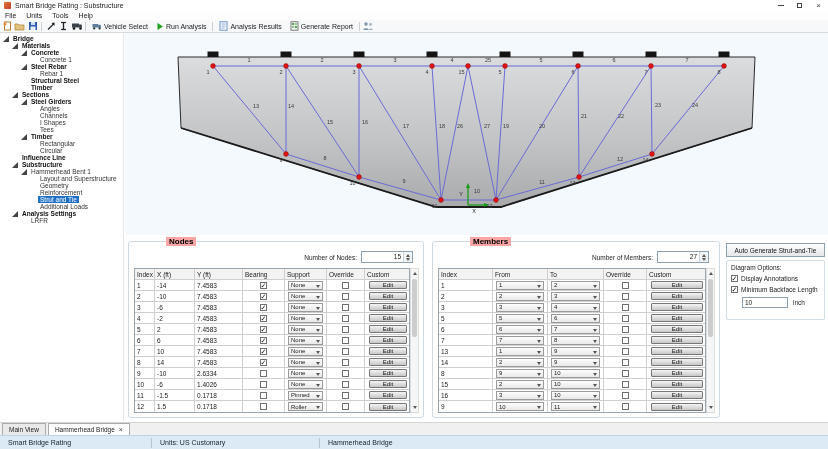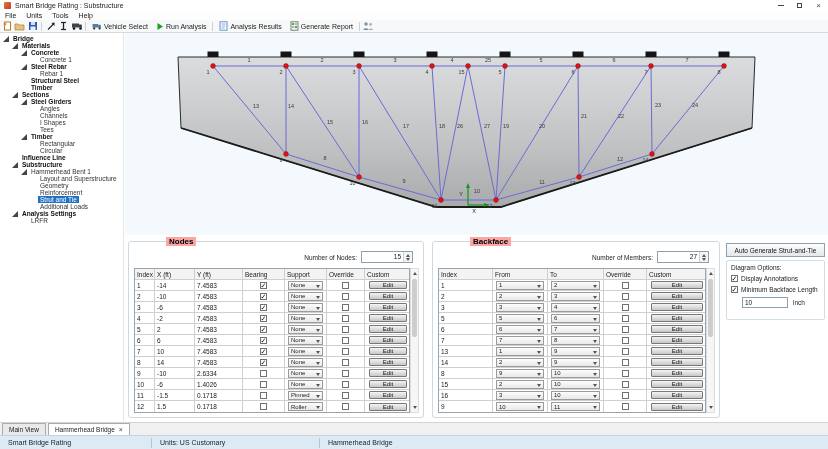--- a/index.html
+++ b/index.html
@@ -683,21 +683,21 @@
         <span class="tri-up"></span>
       </div>
     <div class="vs-thumb"></div>
     <div class="vs-arrow" style="position:absolute; bottom:0; left:0; right:0;">
         <span class="tri-dn"></span>
       </div>
   </div>
 </div>
 
 <div class="group" style="left:432px; top:241px; width:288px; height:177px;">
-  <span class="group-title">Backface</span>
+  <span class="group-title">Members</span>
   <div class="count-row">
     <span>Number of Members:</span>
     <span class="spinbox">
       <span class="spinval">27</span>
       <span class="spinbtns">
           <span class="tri-up"></span>
           <span class="tri-dn"></span>
         </span>
     </span>
   </div>

